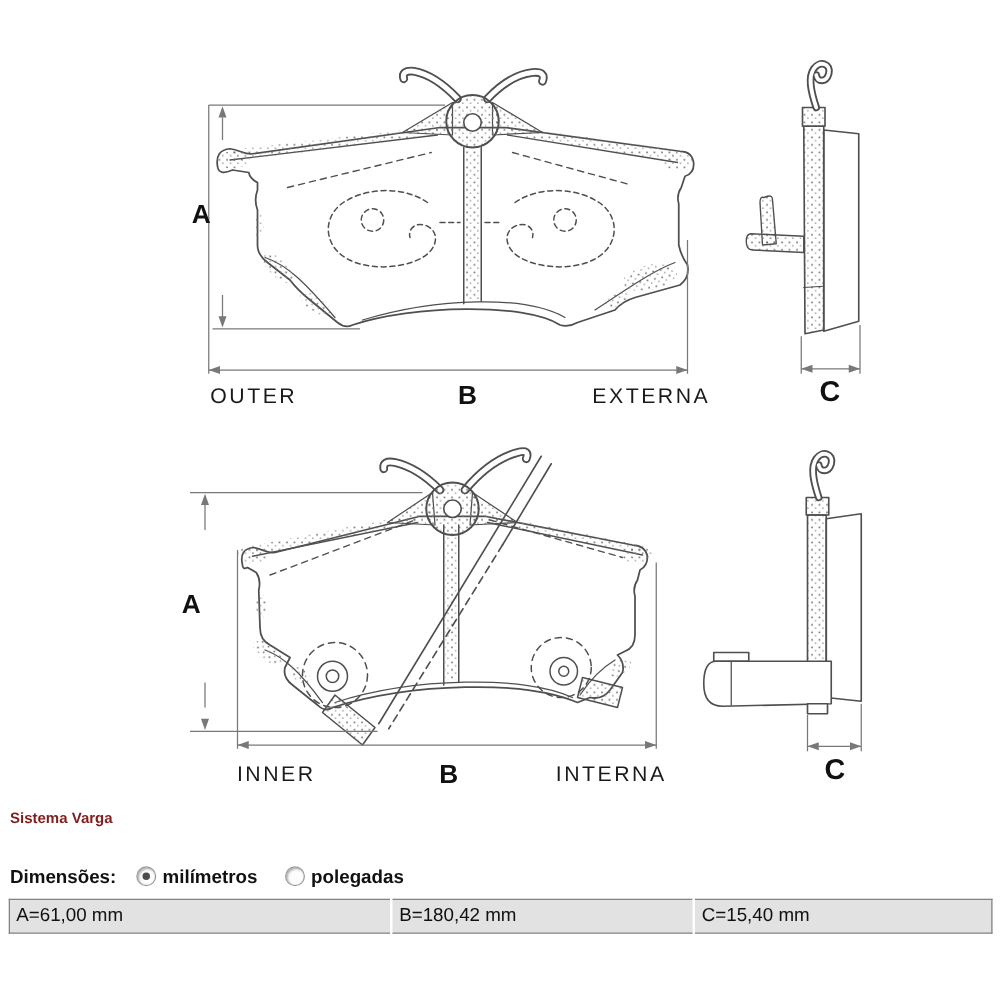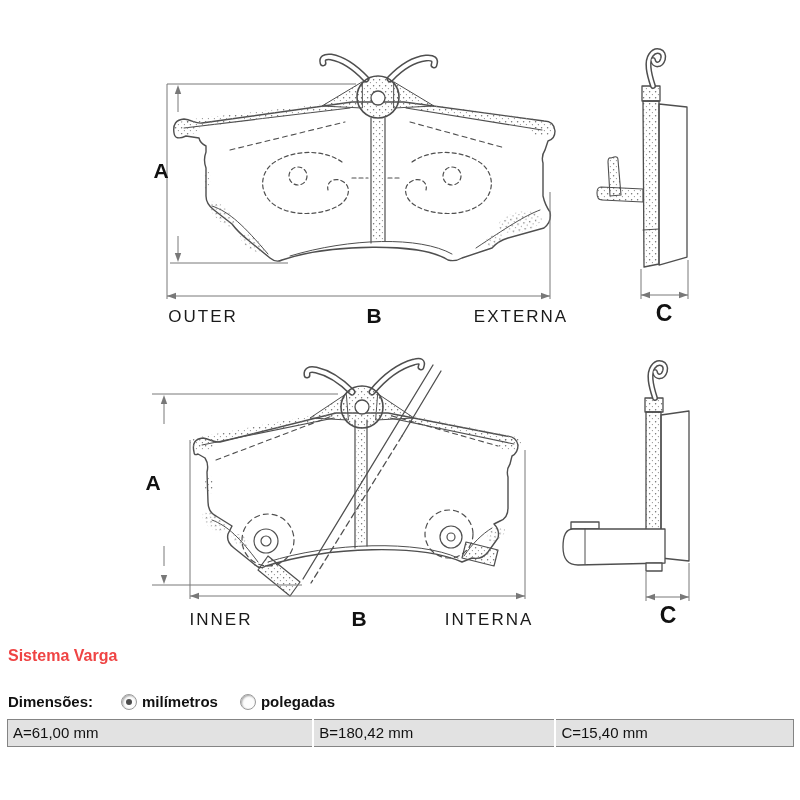--- a/index.html
+++ b/index.html
@@ -1,23 +1,23 @@
 <!DOCTYPE html>
 <html><head>
 <meta charset="utf-8">
 <style>
   html,body{margin:0;padding:0;background:#fff;}
   .page{position:relative;width:800px;height:800px;background:#fff;overflow:hidden;
         font-family:"Liberation Sans",sans-serif;color:#111;}
   .drawing{position:absolute;left:0;top:0;}
-  .sistema{position:absolute;left:8px;top:647px;font-size:16px;font-weight:bold;color:#ef4444;}
+  .sistema{position:absolute;left:8px;top:647px;font-size:12px;font-weight:bold;color:#7f1d1d;}
   .dims-row{position:absolute;left:8px;top:693px;display:flex;align-items:center;
             font-size:15px;font-weight:bold;}
-  .dims-label{margin-right:28px;}
-  .radio-opt{display:flex;align-items:center;margin-right:22px;cursor:default;}
+  .dims-label{margin-right:16px;}
+  .radio-opt{display:flex;align-items:flex-start;margin-right:22px;cursor:default;}
   .radio{display:inline-block;width:14px;height:14px;border-radius:50%;background:#fdfdfd;
          border:1px solid #9a9a9a;box-shadow:inset 1px 1px 2px rgba(0,0,0,.35);
          position:relative;margin-right:5px;flex:0 0 auto;}
   .radio.sel::after{content:"";position:absolute;left:4px;top:4px;width:6px;height:6px;
          border-radius:50%;background:#4c4c4c;}
   .dim-table{position:absolute;left:7px;top:719px;width:787px;border-collapse:collapse;
          background:#e2e2e2;border:1px solid #848484;table-layout:fixed;}
   .dim-table td{font-size:15px;font-weight:normal;padding:4px 20px 5px 5px;color:#111;
          border-left:2px solid #fff;white-space:nowrap;overflow:hidden;}
   .dim-table td:first-child{border-left:none;width:39.5%;}

